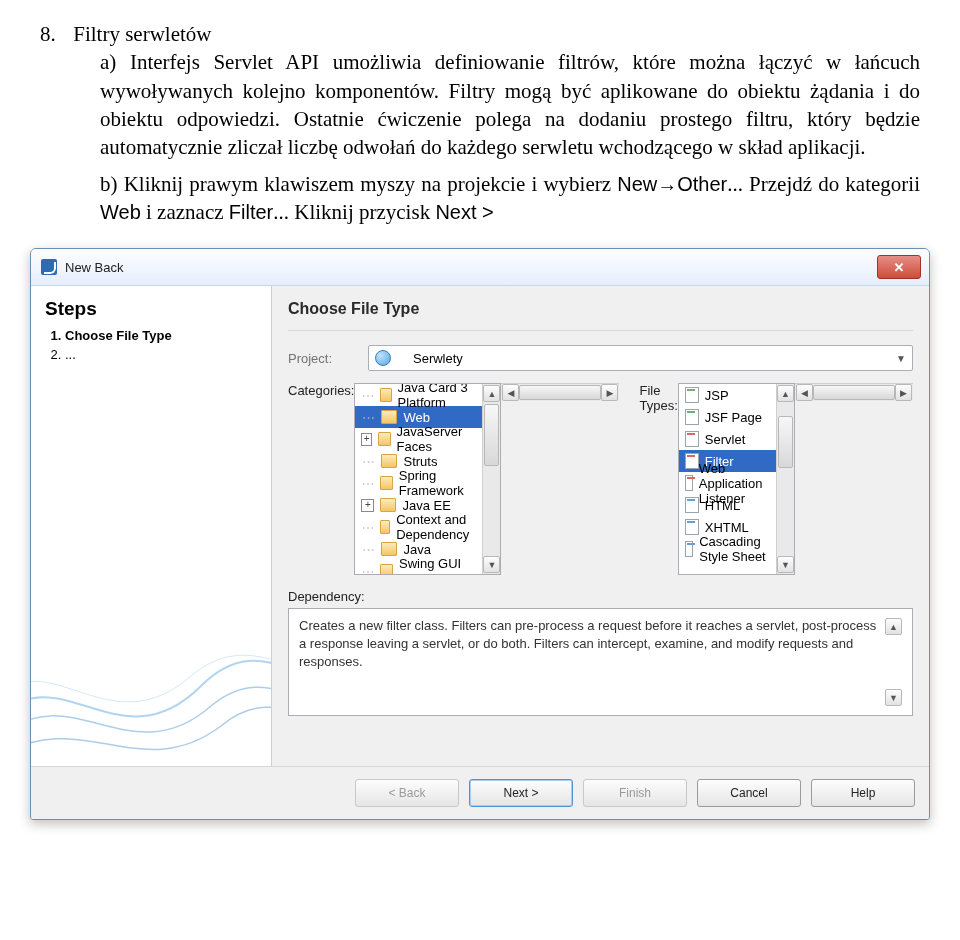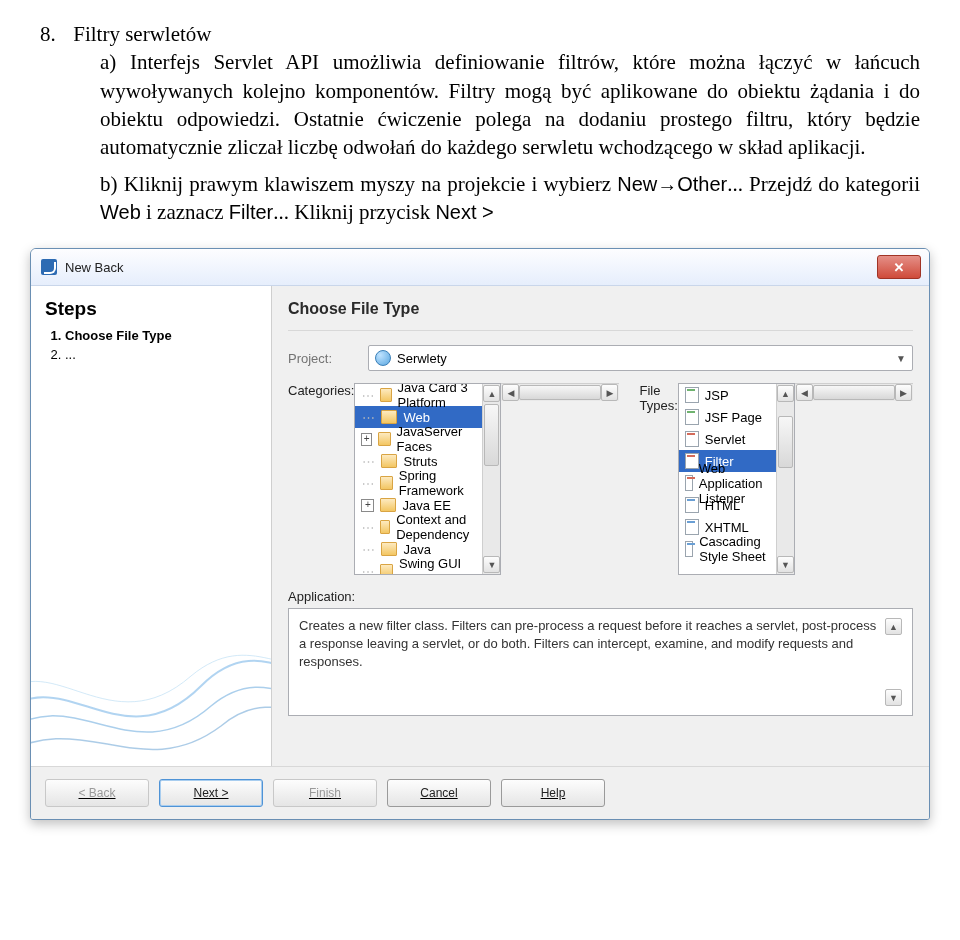--- a/index.html
+++ b/index.html
@@ -83,21 +83,21 @@
   .combo {
     flex:1;
     display:flex; align-items:center;
     background:#fff;
     border:1px solid #abadb3;
     border-radius:2px;
     height:24px;
     padding:0 6px;
     justify-content:space-between;
   }
-  .combo .ico-text { display:flex; align-items:center; gap:6px; }
+  .combo .ico-text { display:flex; align-items:center; gap:22px; }
   .two-col { display:flex; gap:20px; }
   .col { flex:1; display:flex; flex-direction:row;justify-content:space-between; }
   .col .col-label { margin-bottom:4px; color:#222; }
   .listbox {
     background:#fff;
     border:1px solid #abadb3;
     height: 190px;
     display:flex;
     font-size:13px;
   }
@@ -151,23 +151,23 @@
     color:#333;
     line-height:1.35;
     overflow:hidden;
     display:flex;
   }
   .desc-box .txt { flex:1; }
   .button-row {
     border-top:1px solid #d8d8d8;
     padding:12px 14px;
     display:flex;
+    justify-content:flex-end;
     gap:10px;
     background:#f0f0f0;
-    text-decoration:underline;
   }
   .btn {
     min-width:78px;
     height:26px;
     background:linear-gradient(#fdfdfd,#e5e5e5);
     border:1px solid #9a9a9a;
     border-radius:3px;
     font-size:12px;
     color:#222;
     display:flex;align-items:center;justify-content:center;
@@ -363,21 +363,21 @@
               </div>
             </div>
             <div class="hscroll">
               <div class="arrow">◀</div>
               <div class="thumb" style="width:80px;"></div>
               <div style="flex:1"></div>
               <div class="arrow">▶</div>
             </div>
           </div>
         </div>
-        <div class="desc-label">Application:</div>
+        <div class="desc-label">Dependency:</div>
         <div class="desc-box">
           <div class="txt">Creates a new filter class. Filters can pre-process a request before it reaches a servlet, post-process a response leaving a servlet, or do both. Filters can intercept, examine, and modify requests and responses.</div>
           <div class="vscroll" style="border-left:none;background:transparent;">
             <div class="arrow">▲</div>
             <div style="flex:1"></div>
             <div class="arrow">▼</div>
           </div>
         </div>
       </div>
     </div>

